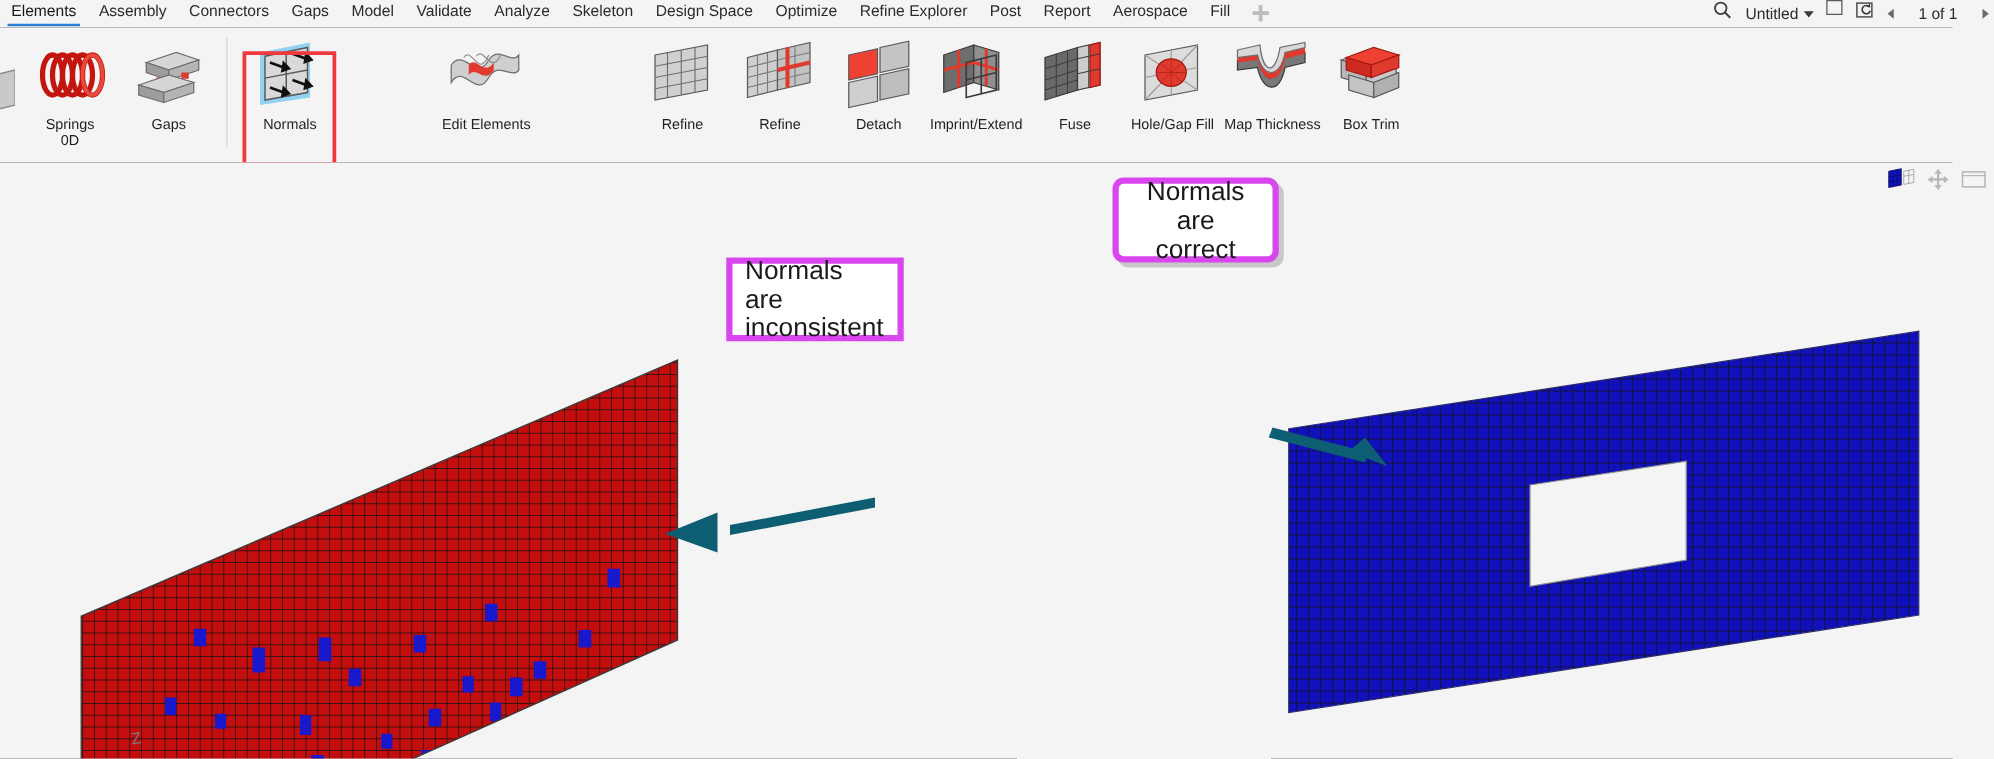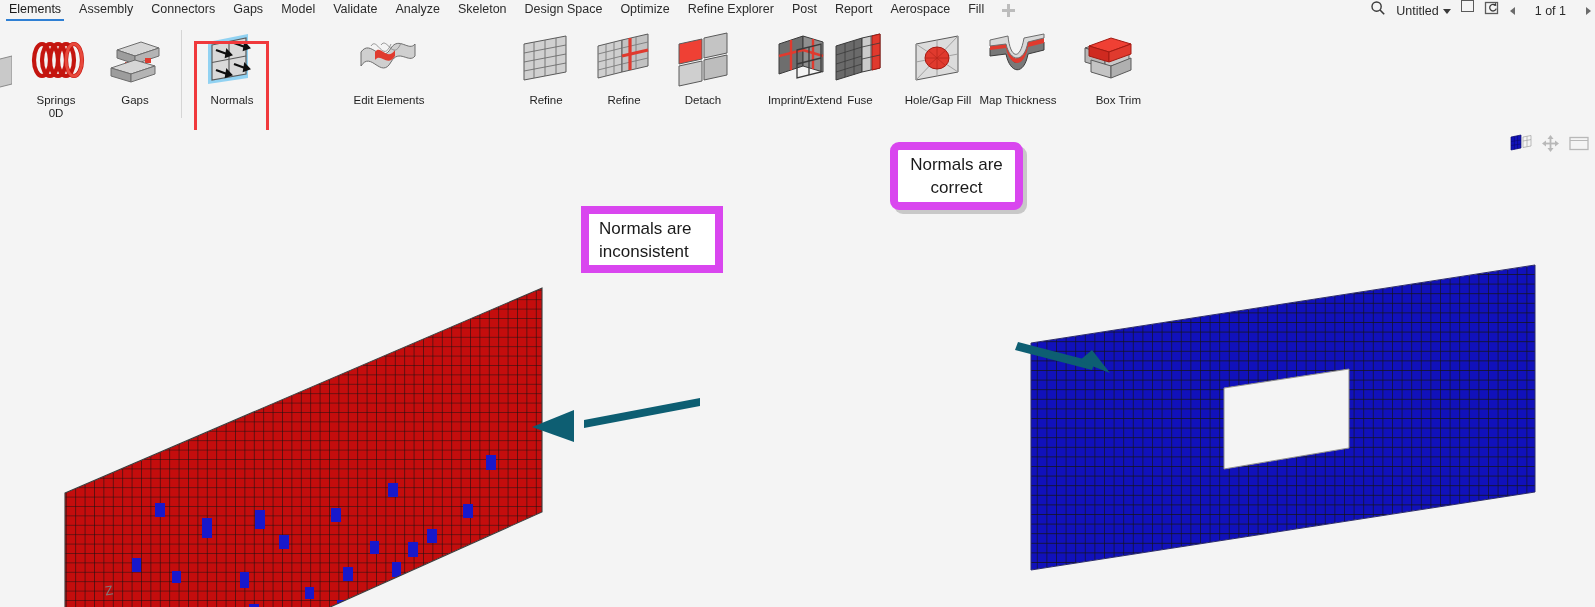--- a/index.html
+++ b/index.html
@@ -90,23 +90,23 @@
     position: absolute; right: 6px; top: 4px; display: flex;
     align-items: center; gap: 10px;
   }
   #axis-z {
     position: absolute; left: 105px; top: 583px;
     font-size: 13px; color: #7c7c7c; transform: rotate(-9deg);
   }
 
   
   .callout {
-    position: absolute; background: #ffffff; border: 8px solid #d946ef;
+    position: absolute; background: #ffffff; border: 5px solid #d946ef;
     display: flex; align-items: center; justify-content: center;
-    text-align: center; color: #1a1a1a; font-size: 17px; line-height: 23px;
+    text-align: center; color: #1a1a1a; font-size: 21px; line-height: 23px;
     padding: 6px 10px;
   }
   #callout-1 { left: 581px; top: 206px; width: 142px; height: 67px; }
   #callout-2 {
     left: 890px; top: 142px; width: 133px; height: 68px; border-radius: 9px;
     box-shadow: 4px 4px 0 rgba(0,0,0,.18);
   }
   svg { display: block; }
 </style>
 </head>
@@ -292,21 +292,21 @@
         <svg width="64" height="64" viewBox="0 0 64 64">
           <polygon points="8,18 31,13 31,33 8,38" fill="#ef4034" stroke="#5a5a5a"></polygon>
           <polygon points="33,12 56,7 56,27 33,32" fill="#c4c4c4" stroke="#5a5a5a"></polygon>
           <polygon points="8,40 31,35 31,55 8,60" fill="#cfcfcf" stroke="#5a5a5a"></polygon>
           <polygon points="33,34 56,29 56,49 33,54" fill="#bdbdbd" stroke="#5a5a5a"></polygon>
         </svg>
       </span>
       <span class="rb-lbl">Detach</span>
     </div>
 
-    <div class="rb-item" style="left:737px;margin-left:24px;">
+    <div class="rb-item" style="left:737px;">
       <span class="rb-ico">
         <svg width="64" height="64" viewBox="0 0 64 64">
           <polygon points="6,18 30,10 30,40 6,48" fill="#6e6e6e" stroke="#3a3a3a"></polygon>
           <polygon points="30,10 50,16 50,46 30,40" fill="#8f8f8f" stroke="#3a3a3a"></polygon>
           <g stroke="#e03a2e" stroke-width="2.4" fill="none">
             <line x1="6" y1="30" x2="30" y2="24"></line>
               <line x1="30" y1="24" x2="50" y2="30"></line>
             <line x1="18" y1="14" x2="18" y2="44"></line>
               <line x1="40" y1="13" x2="40" y2="43"></line>
           </g>
@@ -367,21 +367,21 @@
       <span class="rb-ico">
         <svg width="64" height="64" viewBox="0 0 64 64">
           <path d="M4,22 L22,18 C24,40 34,44 38,20 L58,16 L58,24 L42,28 C38,50 24,48 20,28 L4,30 Z" fill="#787878" stroke="#3a3a3a"></path>
           <path d="M4,18 L22,14 C24,36 34,40 38,16 L58,12 L58,17 L42,21 C38,43 24,41 20,22 L4,24 Z" fill="#e03a2e"></path>
           <path d="M4,14 L22,10 C24,32 34,36 38,12 L58,8 L58,12 L42,16 C38,38 24,36 20,18 L4,20 Z" fill="#d8d8d8" stroke="#6d6d6d"></path>
         </svg>
       </span>
       <span class="rb-lbl">Map Thickness</span>
     </div>
 
-    <div class="rb-item" style="left:1053px;align-items:flex-end;">
+    <div class="rb-item" style="left:1053px;">
       <span class="rb-ico">
         <svg width="64" height="64" viewBox="0 0 64 64">
           <polygon points="8,22 32,14 52,20 28,28" fill="#dddddd" stroke="#5a5a5a"></polygon>
           <polygon points="8,22 28,28 28,42 8,36" fill="#b7b7b7" stroke="#5a5a5a"></polygon>
           <polygon points="28,28 52,20 52,34 28,42" fill="#c9c9c9" stroke="#5a5a5a"></polygon>
           <polygon points="14,34 34,40 34,52 14,46" fill="#c4c4c4" stroke="#5a5a5a"></polygon>
           <polygon points="34,40 54,32 54,44 34,52" fill="#b0b0b0" stroke="#5a5a5a"></polygon>
           <polygon points="12,20 34,12 54,18 32,26" fill="#ef4034" stroke="#a31a12"></polygon>
           <polygon points="12,20 32,26 32,36 12,30" fill="#cf2a20" stroke="#a31a12"></polygon>
           <polygon points="32,26 54,18 54,28 32,36" fill="#e03a2e" stroke="#a31a12"></polygon>

